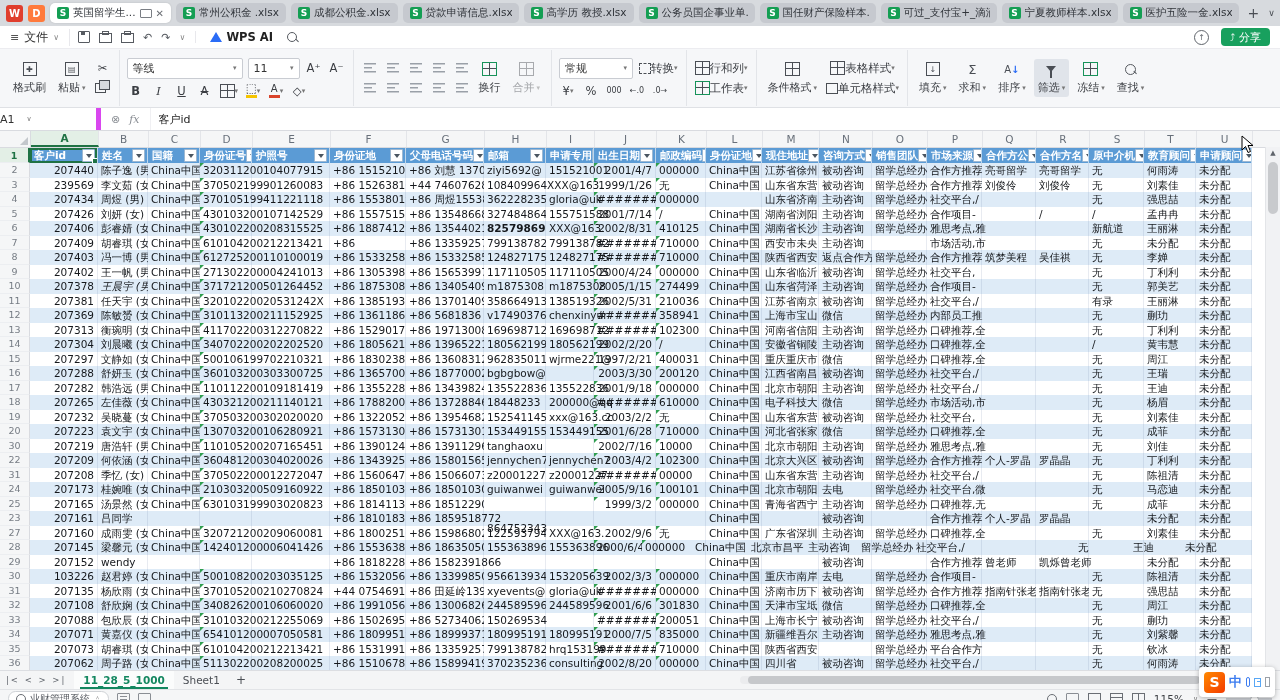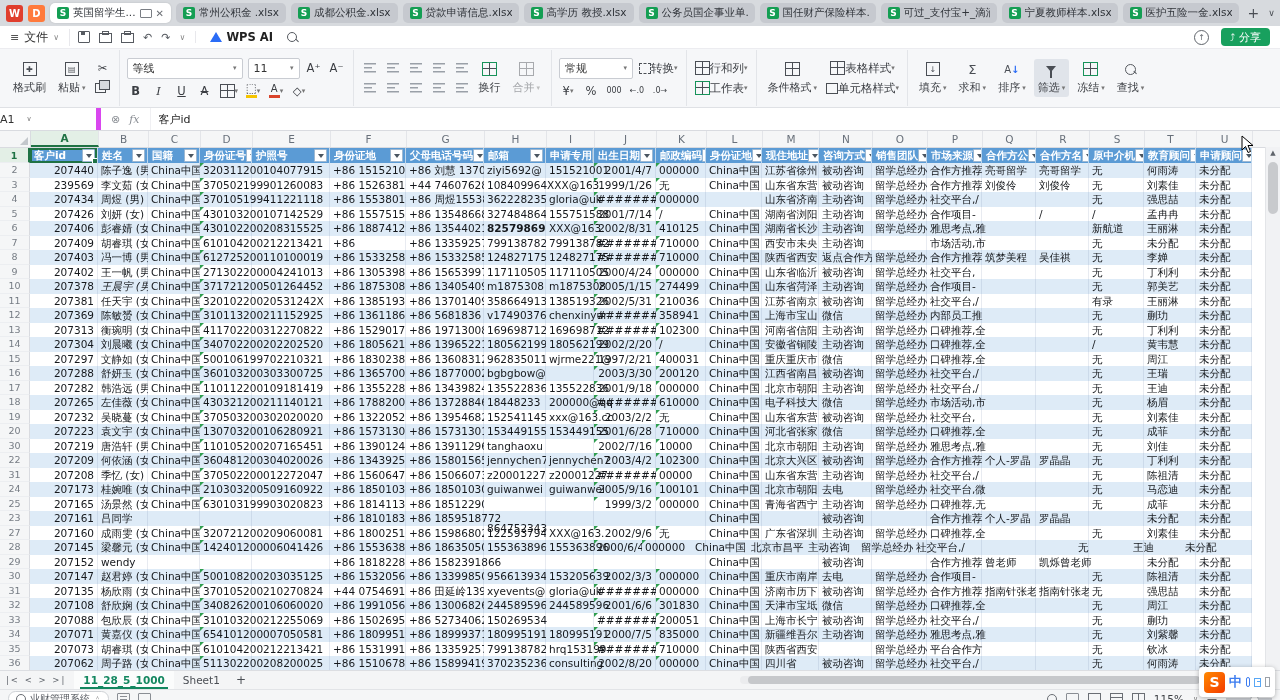--- a/index.html
+++ b/index.html
@@ -1336,21 +1336,21 @@
           <div class="cell" style="width: 55px; overflow: hidden;"></div>
           <div class="cell" style="width: 55px; overflow: hidden;">合作方推荐</div>
           <div class="cell" style="width: 54px; overflow: hidden;">曾老师</div>
           <div class="cell" style="width: 53px; overflow: visible;">凯烁曾老师</div>
           <div class="cell" style="width: 55px; overflow: hidden;"></div>
           <div class="cell" style="width: 52px; overflow: hidden;">未分配</div>
           <div class="cell" style="width: 56px; overflow: visible;">未分配</div>
         </div>
         <div class="drow band">
           <div class="gut">30</div>
-          <div class="cell r" style="width: 68px; overflow: hidden;">207147</div>
+          <div class="cell r" style="width: 68px; overflow: hidden;">103226</div>
           <div class="cell" style="width: 50px; overflow: hidden;">赵君婷 (女</div>
           <div class="cell" style="width: 52px; overflow: hidden;">China中国</div>
           <div class="cell tri" style="width: 52px; overflow: visible;">500108200203035125</div>
           <div class="cell" style="width: 78px; overflow: hidden;"></div>
           <div class="cell" style="width: 76px; overflow: hidden;">+86 15320563</div>
           <div class="cell" style="width: 78px; overflow: hidden;">+86 1339985047</div>
           <div class="cell" style="width: 62px; overflow: hidden;">956613934</div>
           <div class="cell" style="width: 48px; overflow: visible;">153205639</div>
           <div class="cell r tri" style="width: 62px; overflow: hidden;">2002/3/3</div>
           <div class="cell tri" style="width: 50px; overflow: hidden;">000000</div>

